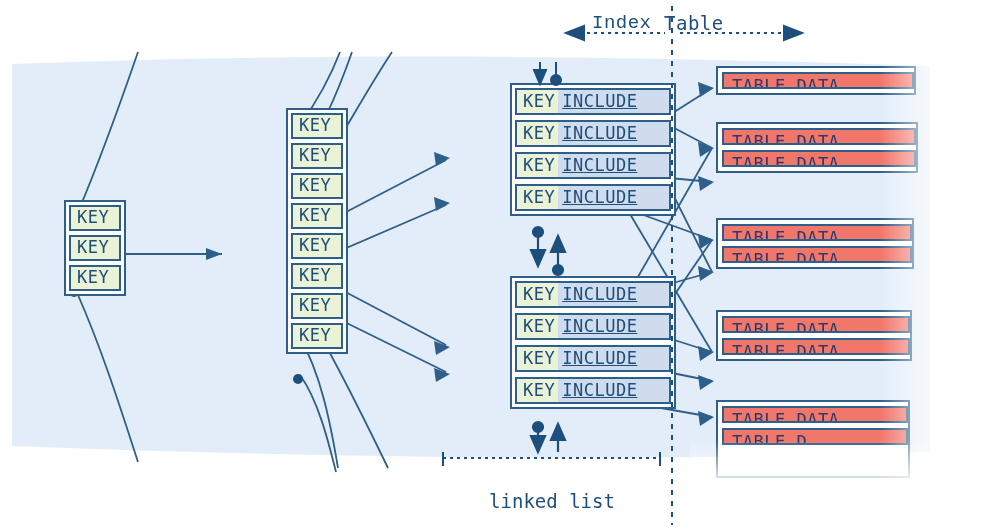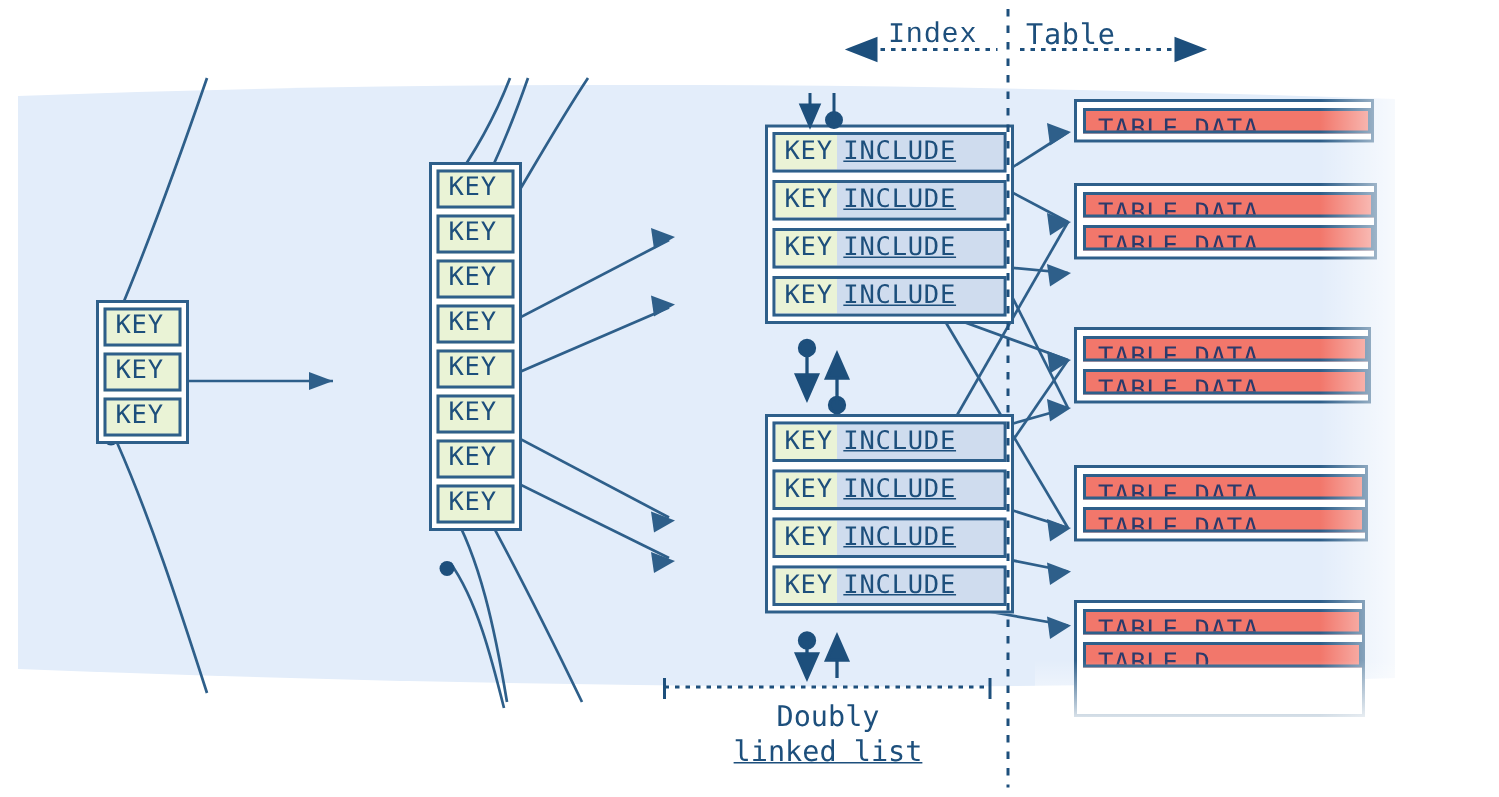--- a/index.html
+++ b/index.html
@@ -348,18 +348,17 @@
     </g>
 
     <g stroke="#1d4f7c" stroke-width="2" fill="none">
       <line x1="443" y1="458" x2="660" y2="458" stroke-dasharray="3,4"></line>
       <line x1="443" y1="452" x2="443" y2="466"></line>
       <line x1="660" y1="452" x2="660" y2="466"></line>
     </g>
   </svg>
 
   <div class="hdr-label" style="left:592px; top:12px;font-family:Liberation Mono, monospace;">Index</div>
-  <div class="hdr-label" style="left:684px; top:12px;">Table</div>
-
-  <div class="caption" style="left:443px; top:467px; width:218px;">Doubly</div>
-  <div class="caption" style="left:443px; top:490px; width:218px;text-decoration:underline;">linked list</div>
+  <div class="hdr-label" style="left:664px; top:12px;">Table</div>
+
+  <div class="caption" style="left:443px; top:490px; width:218px;">linked list</div>
 
 </div>
 
 </body></html>

